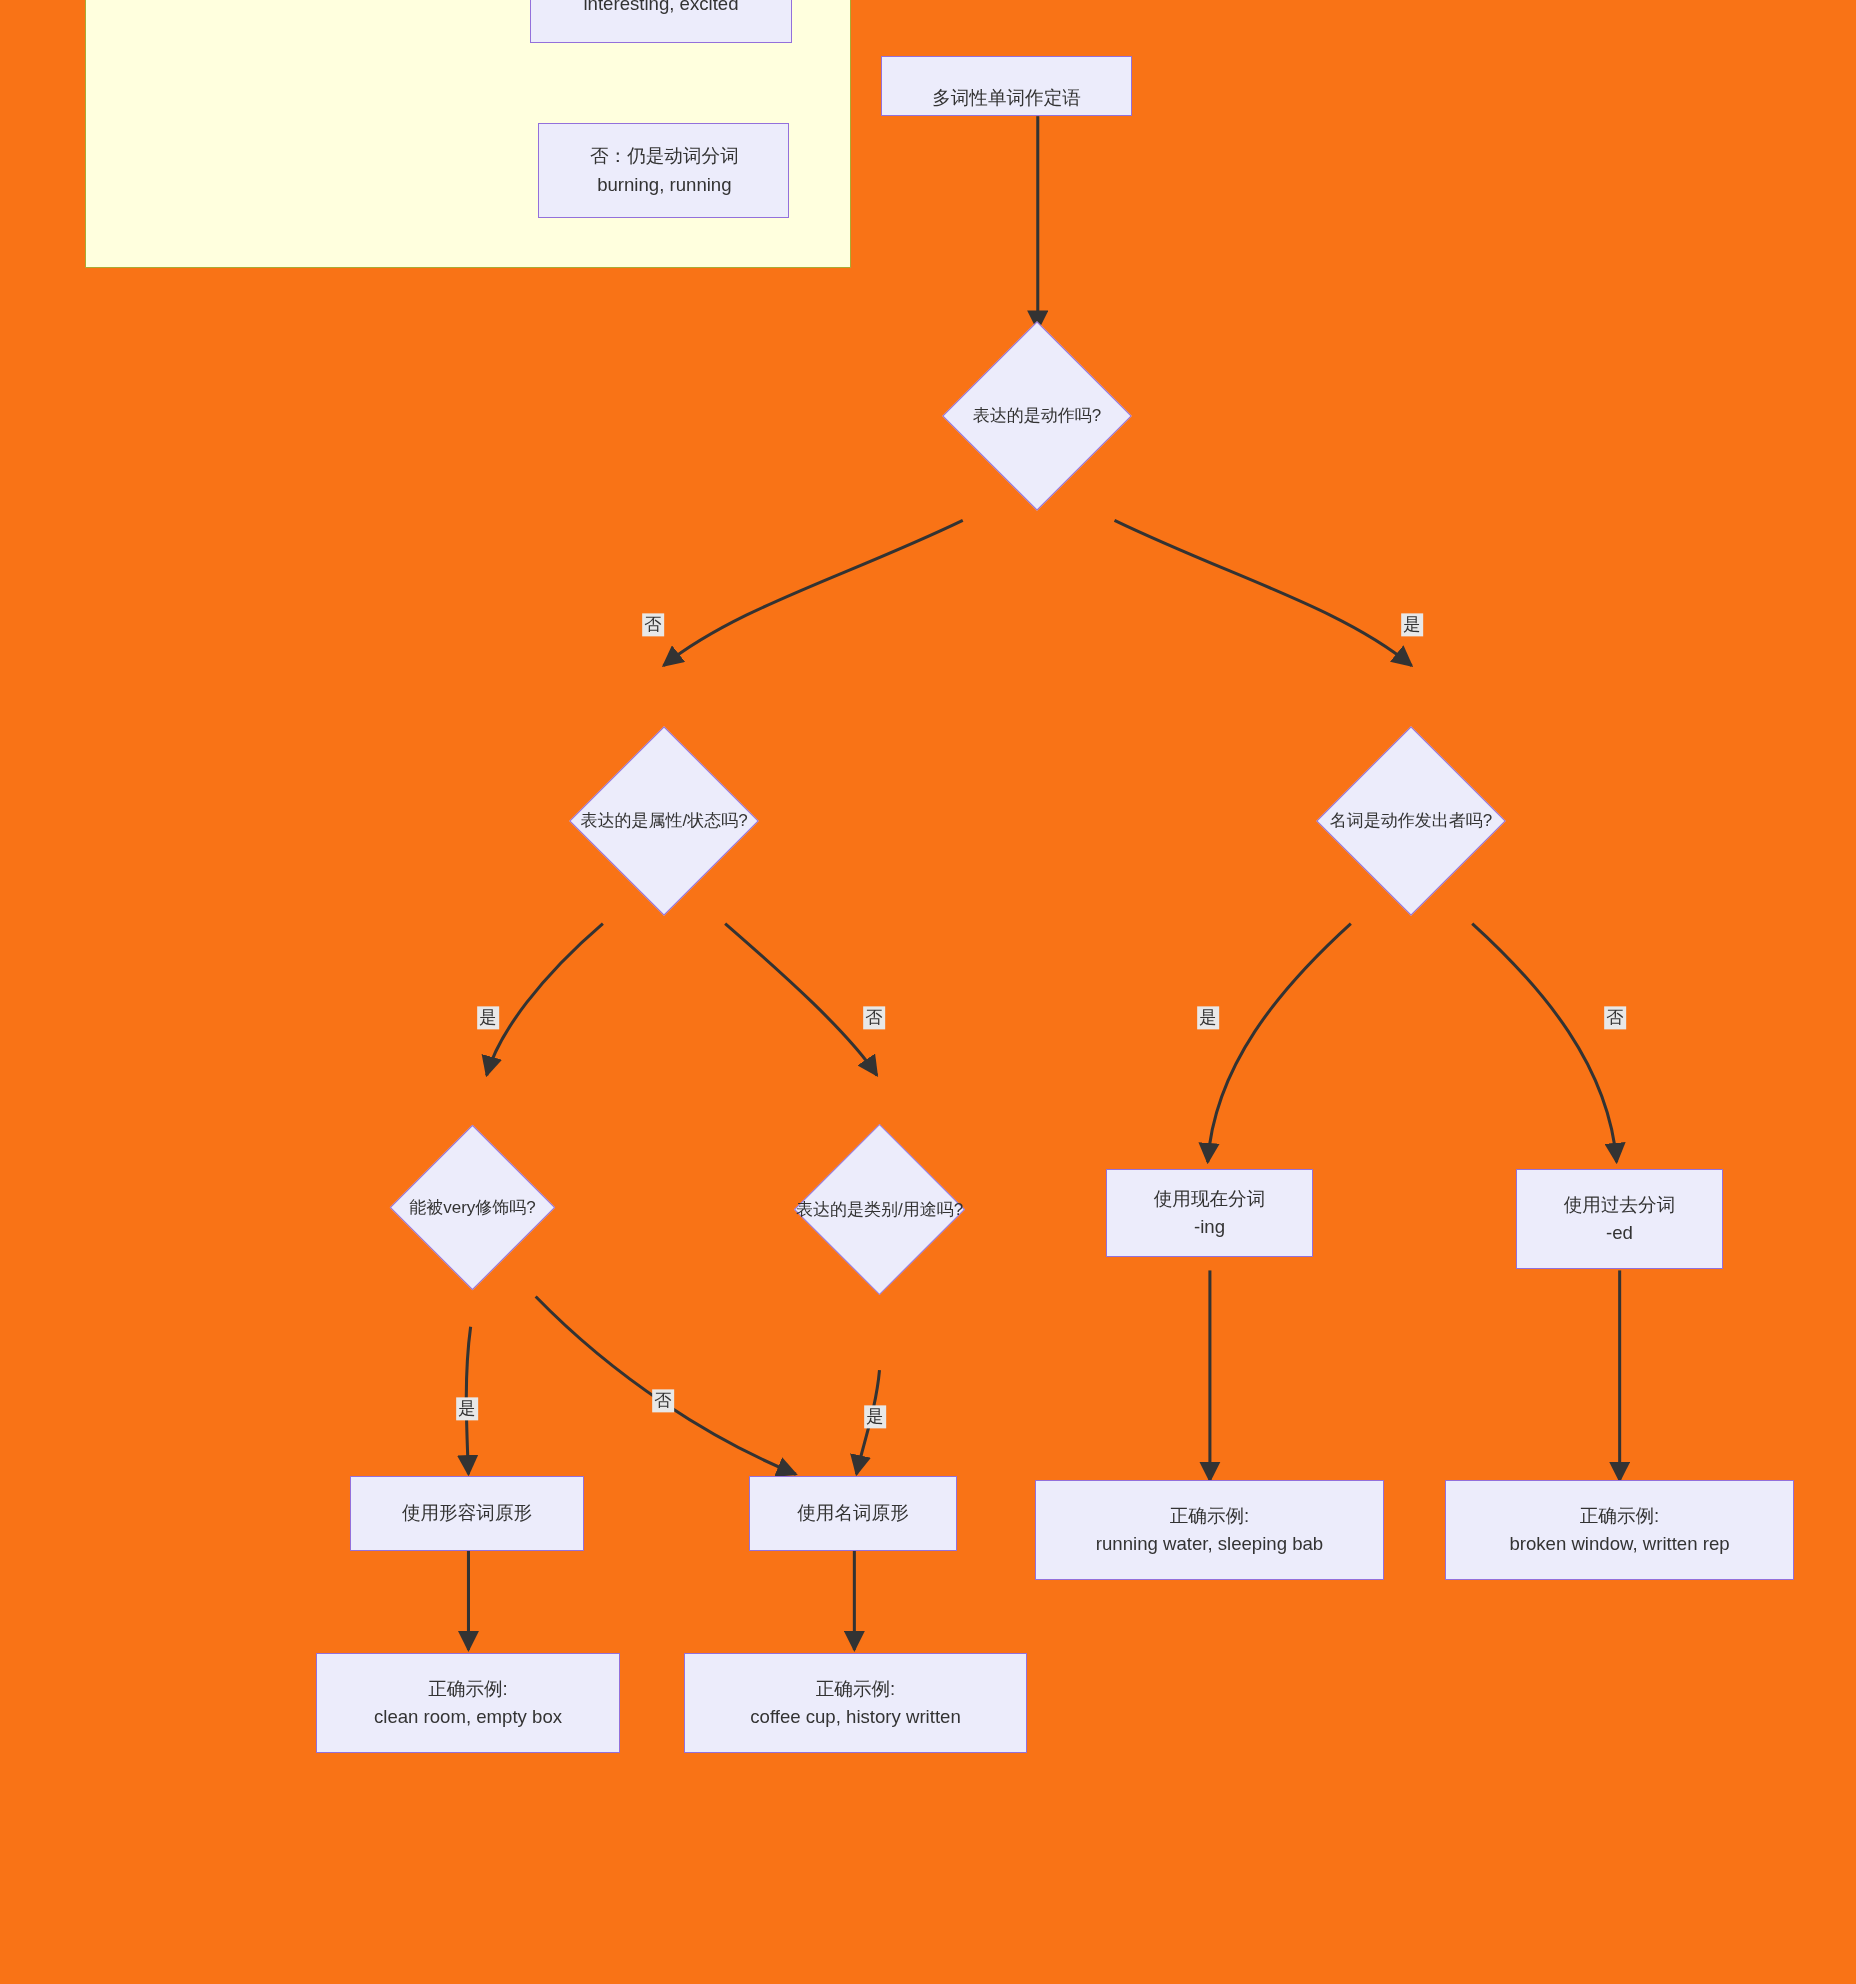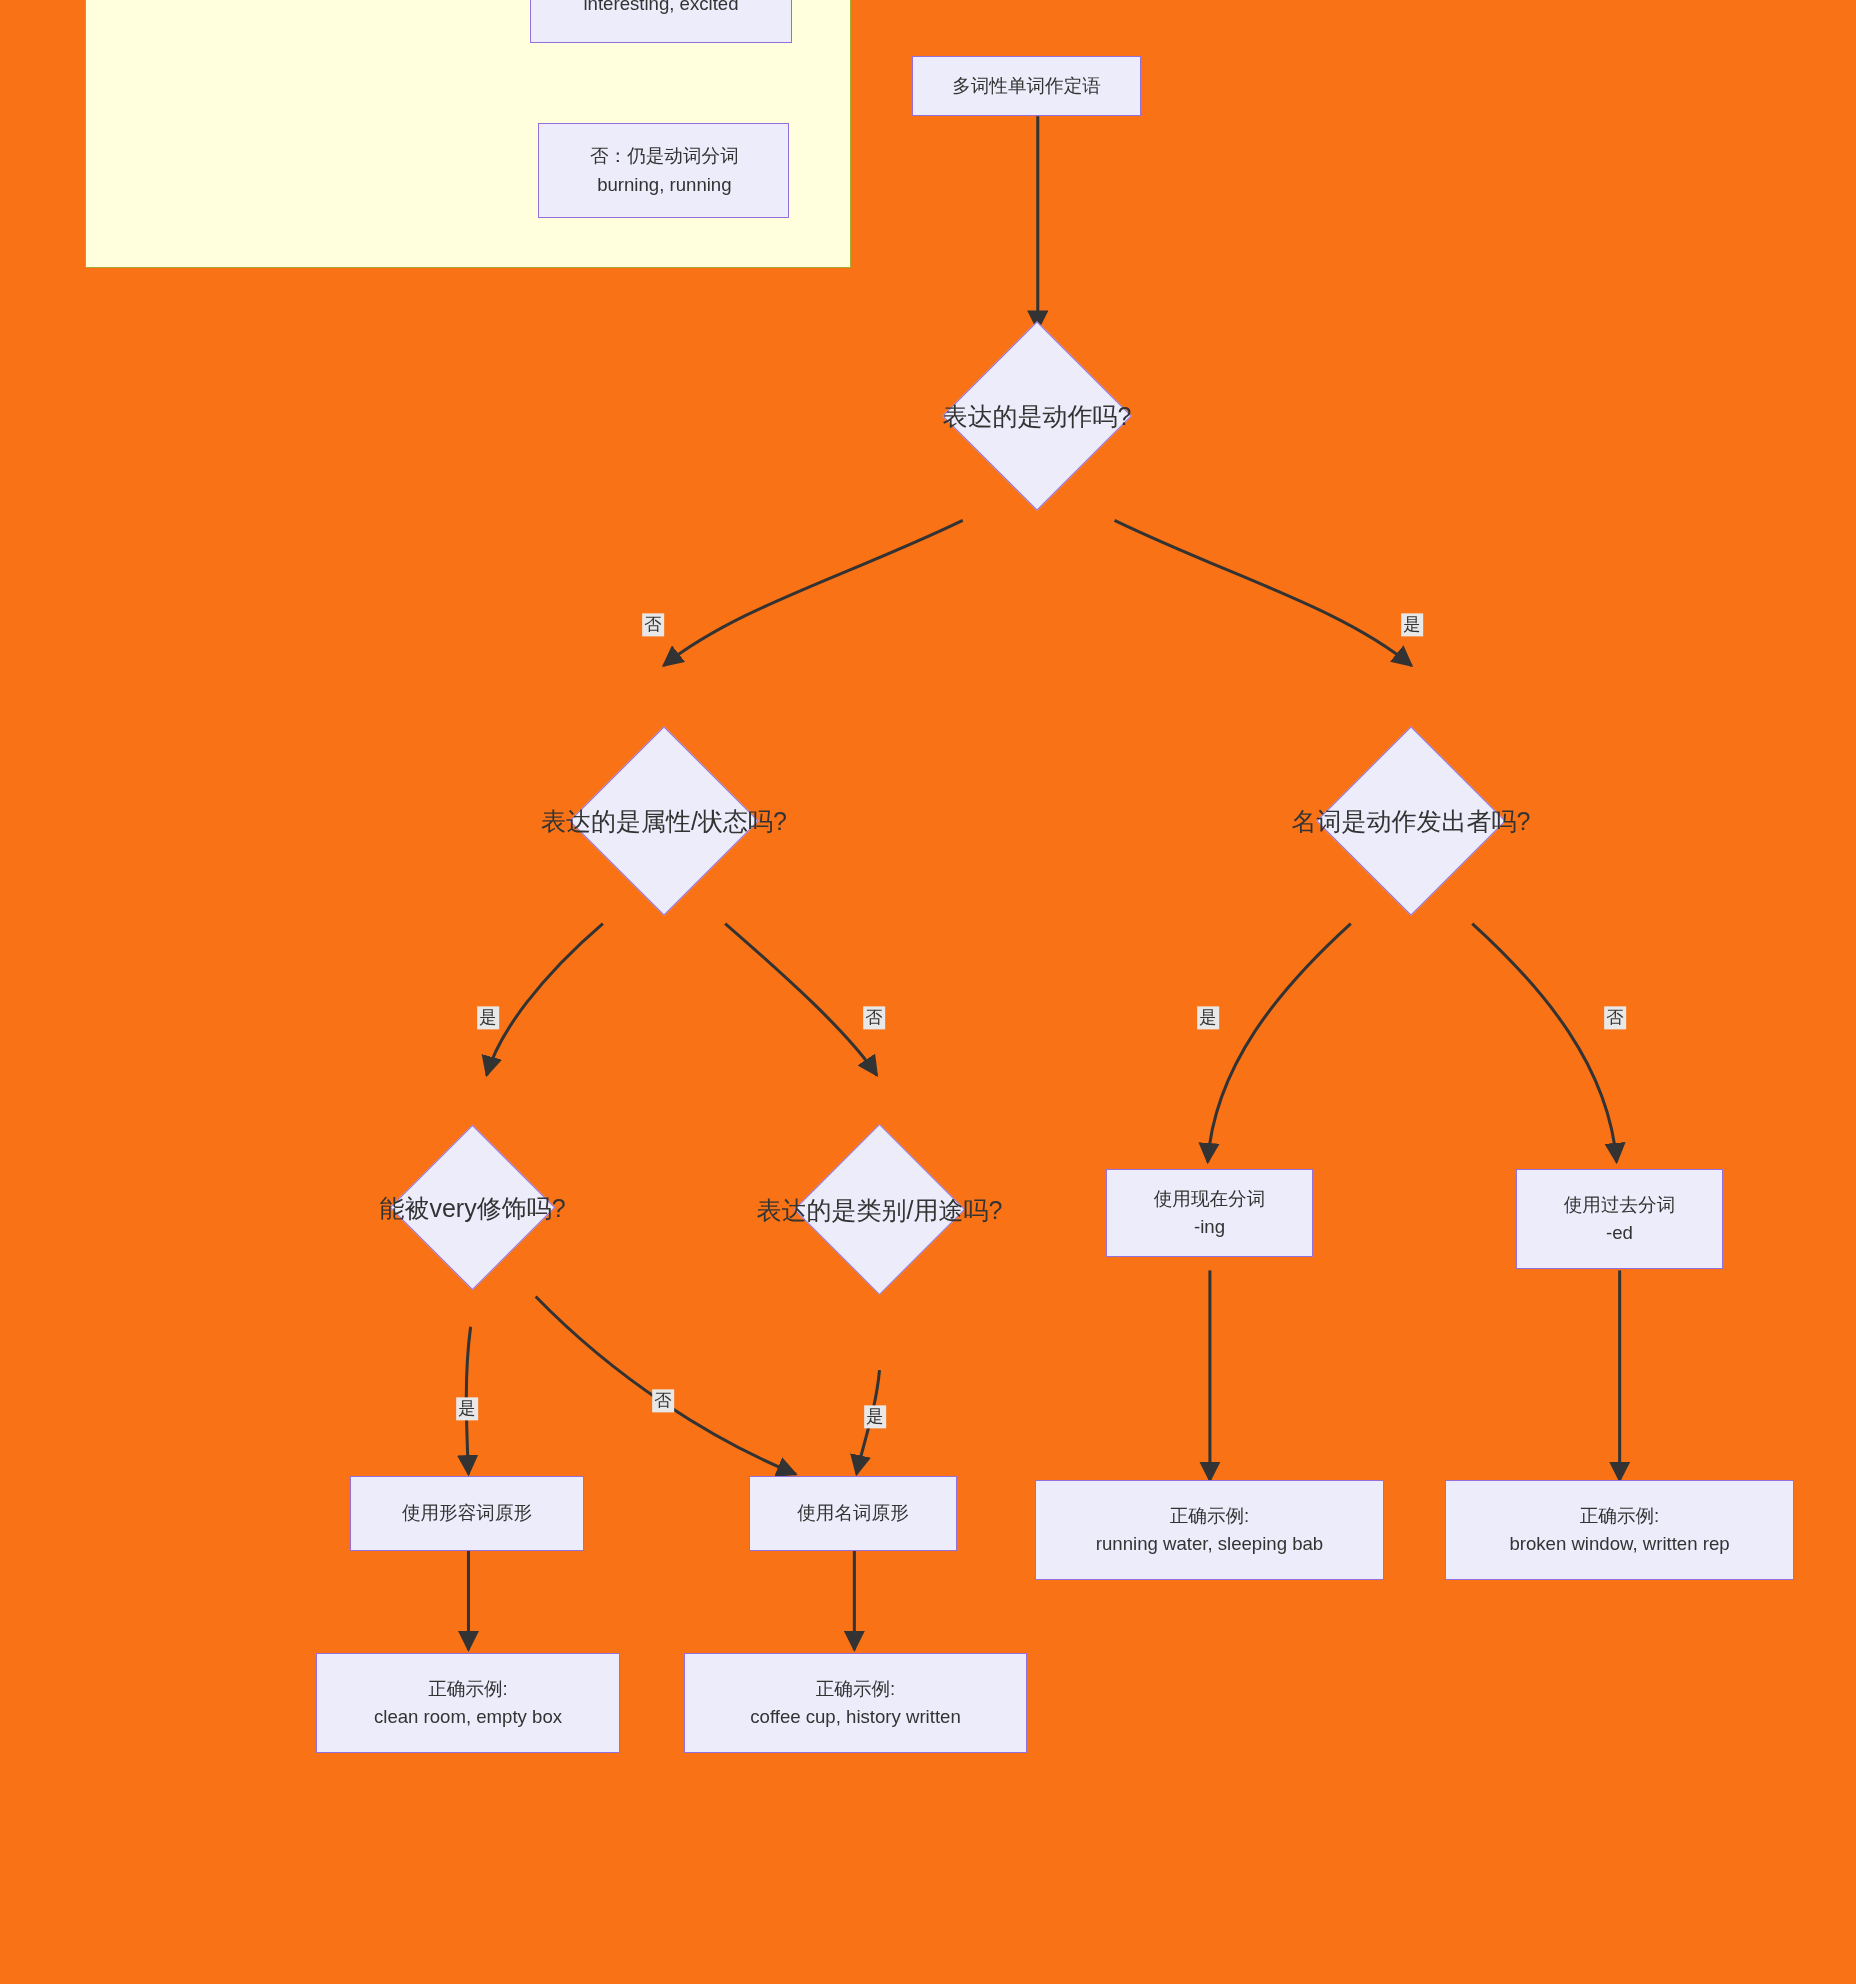--- a/index.html
+++ b/index.html
@@ -62,21 +62,21 @@
     transform: rotate(45deg);
     box-sizing: border-box;
   }
   .diamond .dlabel {
     position: absolute;
     left: 50%;
     top: 50%;
     transform: translate(-50%, -50%);
     white-space: nowrap;
     color: #333333;
-    font-size: 25px;
+    font-size: 17px;
     line-height: 1.4;
     text-align: center;
     z-index: 2;
   }
   .edge-label {
     position: absolute;
     background: #e8e8e8;
     color: #333333;
     font-size: 17.3px;
     line-height: 1.15;
@@ -136,21 +136,21 @@
     <span class="line"></span>
     <span class="line">interesting, excited</span>
   </div>
 
 
   <div class="node" style="left:538px; top:123px; width:251px; height:95px;padding-left:6px;">
     <span class="line">否：仍是动词分词</span>
     <span class="line">burning, running</span>
   </div>
 
-  <div class="node" style="left:912px; top:56px; width:229px; height:60px;">
+  <div class="node" style="left:881px; top:56px; width:251px; height:60px;justify-content:flex-end;">
     <span class="line">多词性单词作定语</span>
   </div>
 
   <div class="diamond" style="left:970px; top:349px; width:134px; height:134px;">
     <div class="shape"></div>
     <div class="dlabel">表达的是动作吗?</div>
   </div>
 
   <div class="diamond" style="left:597px; top:754px; width:134px; height:134px;">
     <div class="shape"></div>

